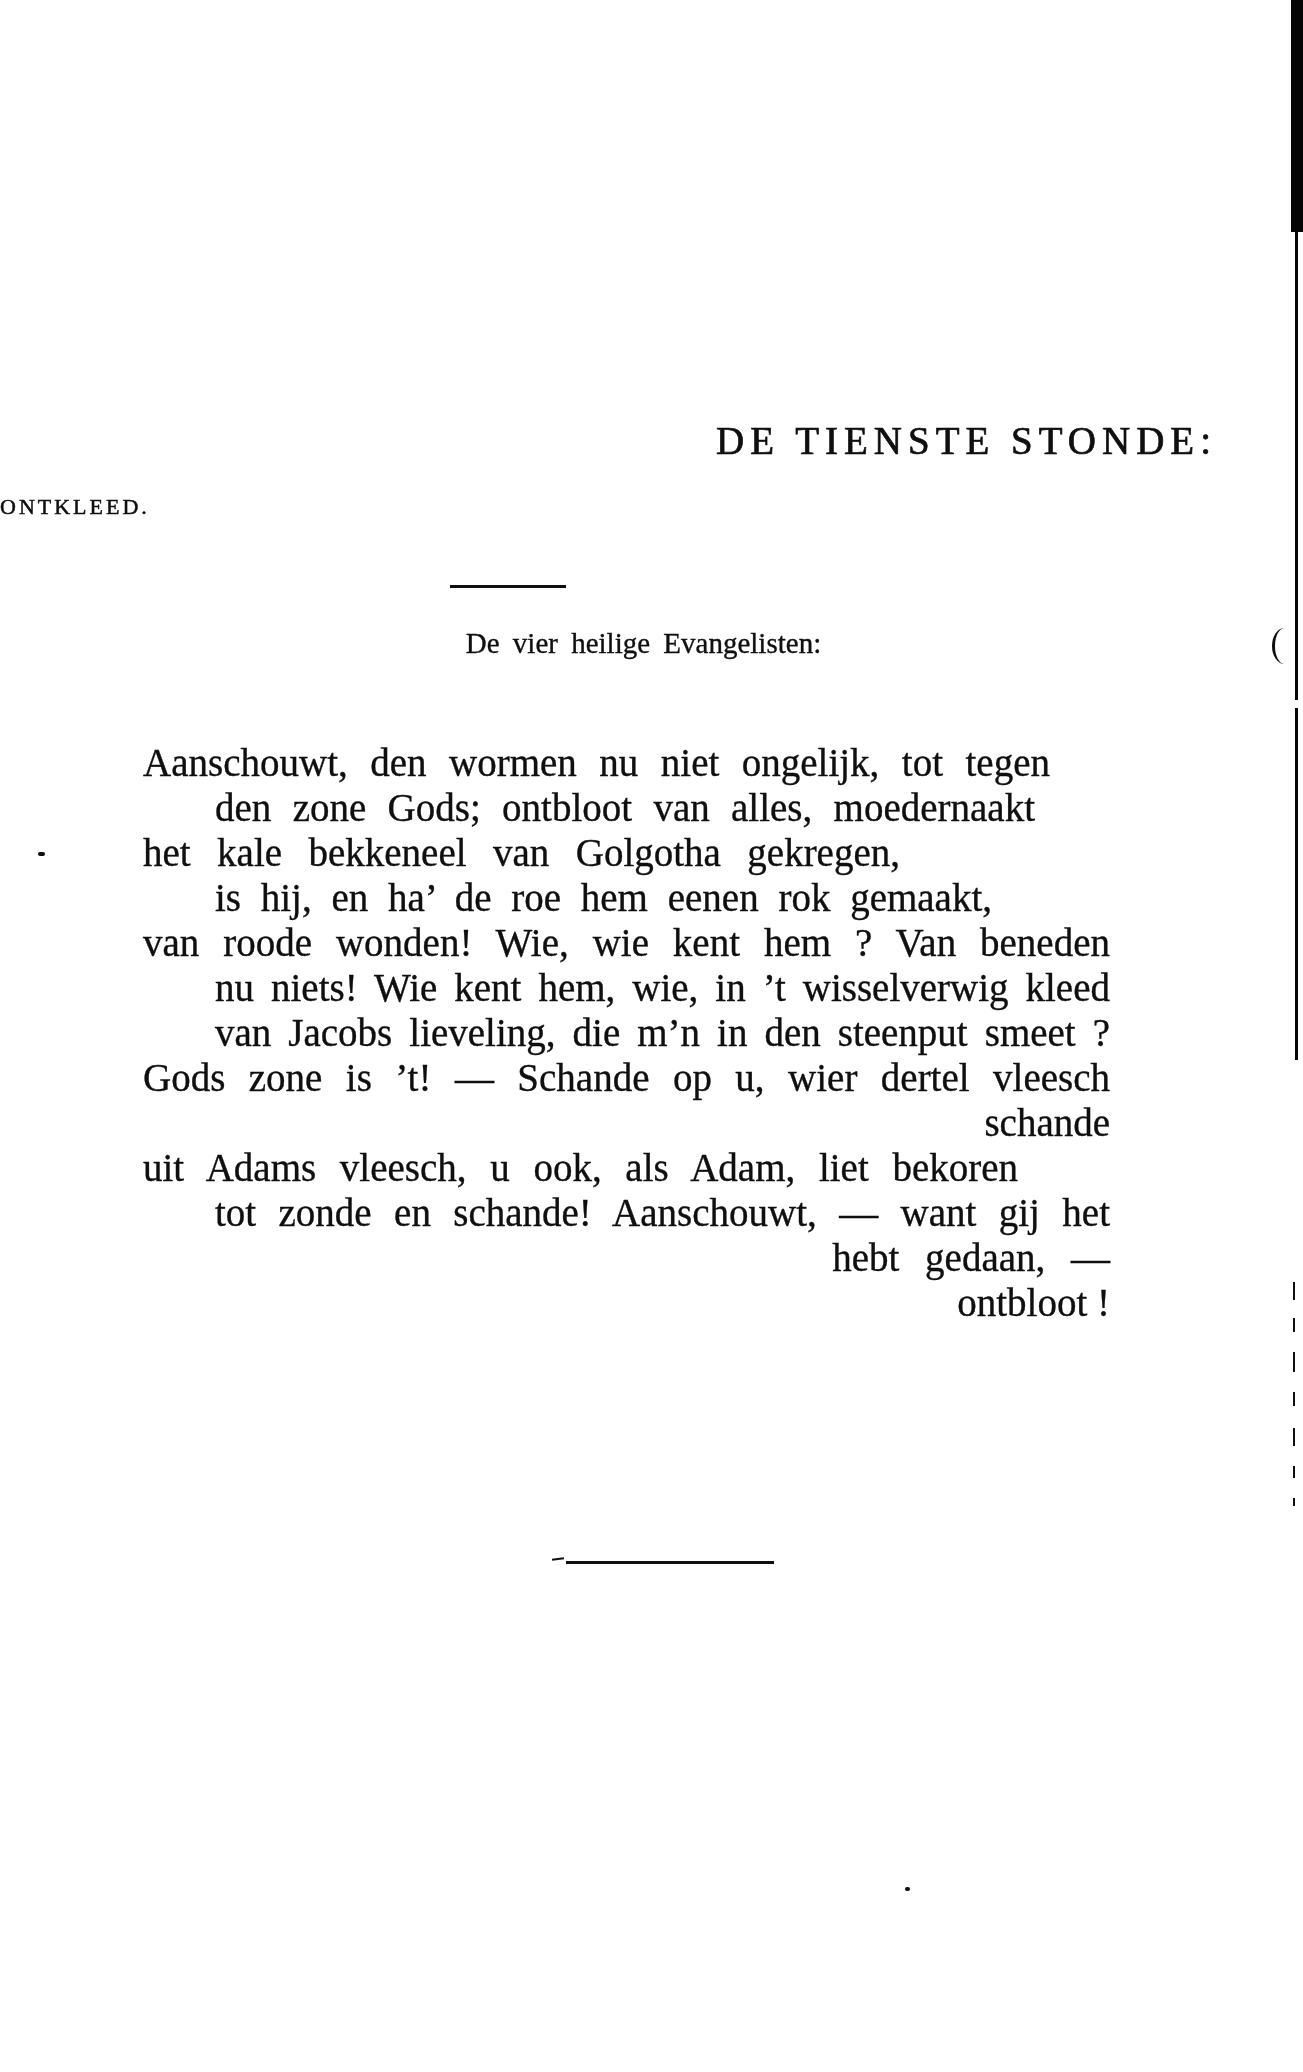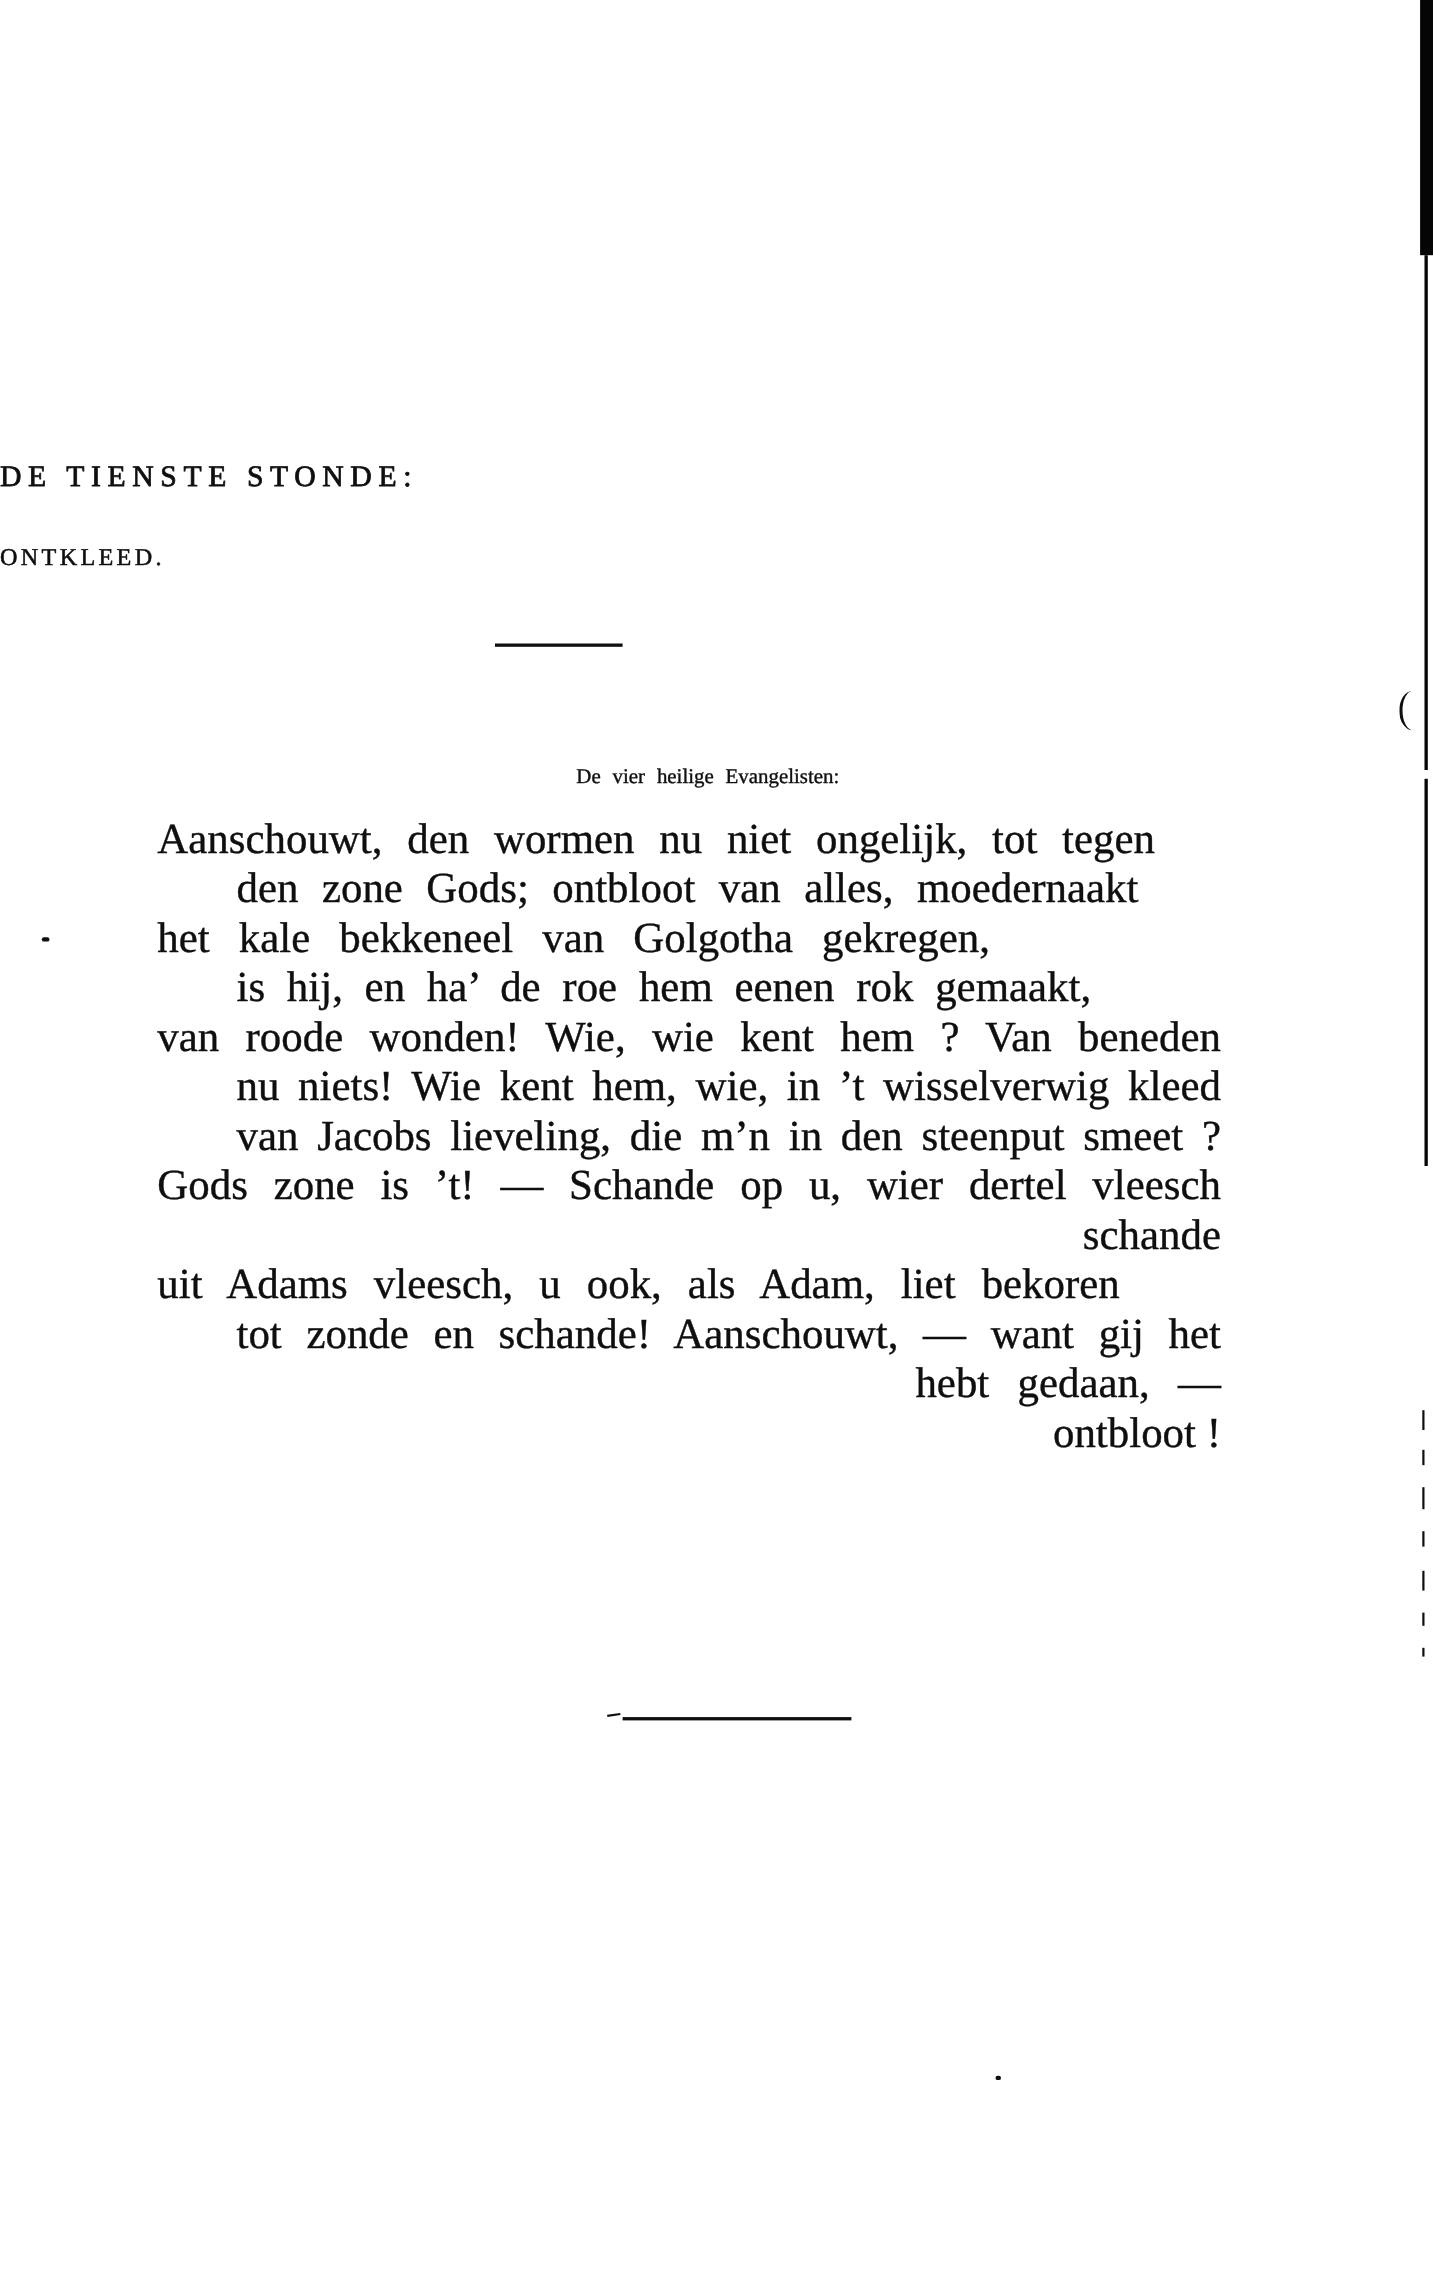--- a/index.html
+++ b/index.html
@@ -9,41 +9,41 @@
     margin:0 auto;
     background:#ffffff;
     font-family:"Liberation Serif","DejaVu Serif",serif;
     color:#0f0f0f;
     overflow:hidden;
   }
   .ink { -webkit-text-stroke:0.35px #0f0f0f; }
 
   .title {
     position:absolute; top:418px; left:0; right:86px;
-    text-align:left;
-    font-size:27px; letter-spacing:6px;
+    text-align:right;
+    font-size:39px; letter-spacing:6px;
     -webkit-text-stroke:0.7px #0f0f0f;
     white-space:nowrap;
   }
   .subtitle {
     position:absolute; top:494px; left:0; right:24px;
     text-align:left;
     font-size:22px; letter-spacing:3px;
     -webkit-text-stroke:0.5px #0f0f0f;
     white-space:nowrap;
   }
   .rule-top {
     position:absolute; top:585px; left:450px;
     width:116px; height:3px; background:#0f0f0f;
   }
   .dedication {
-    position:absolute; top:684px; left:143px; width:967px;
+    position:absolute; top:621px; left:143px; width:967px;
     padding-left:34px; box-sizing:border-box;
     text-align:center;
-    font-size:19px; line-height:45px;
+    font-size:29px; line-height:45px;
     word-spacing:6px;
   }
   .poem {
     position:absolute; top:740px; left:143px; width:967px;
     font-size:39px; line-height:45px;
   }
   .pl {
     height:45px;
     text-align:justify;
     text-align-last:justify;

